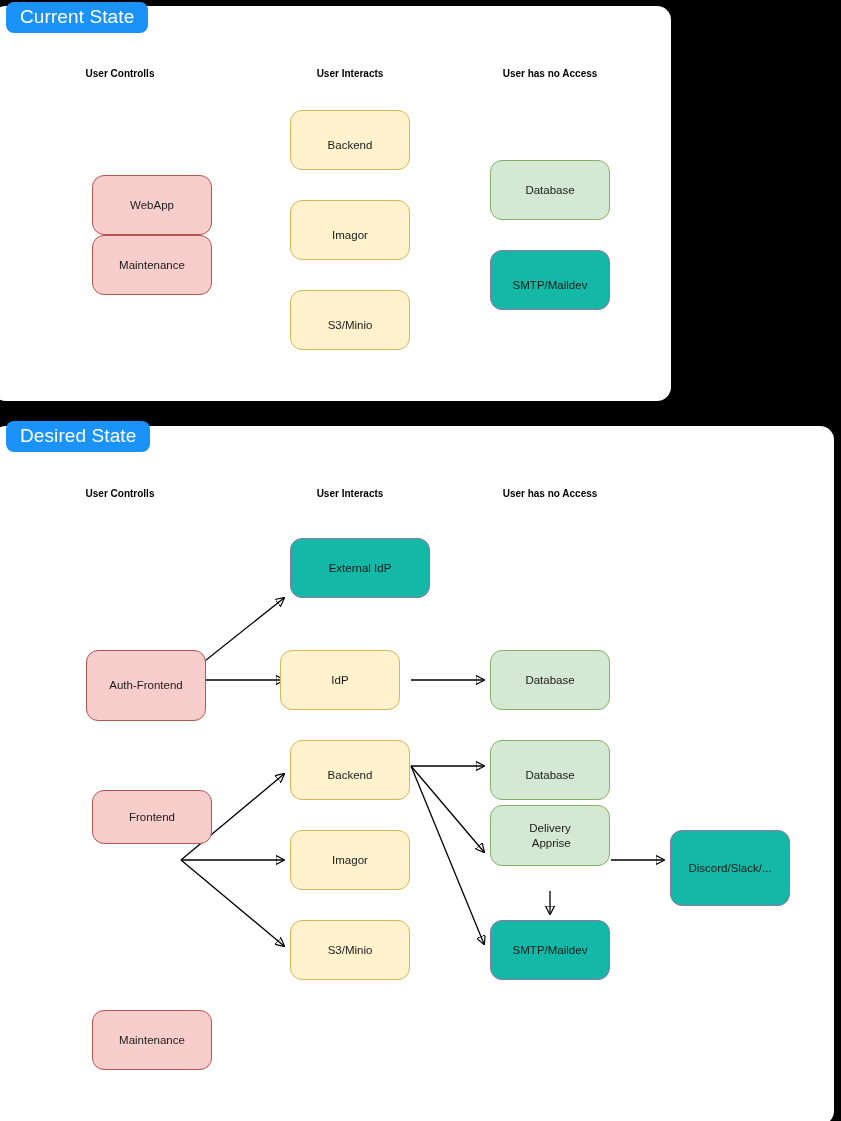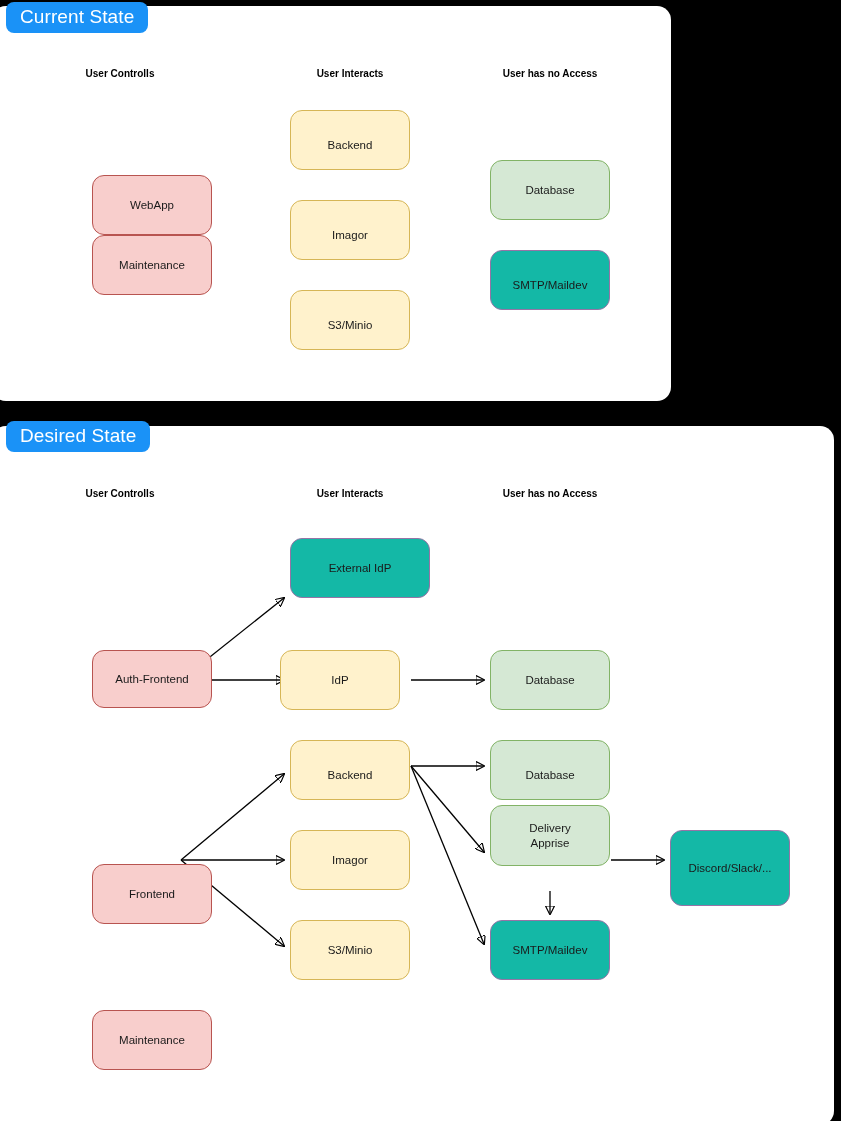--- a/index.html
+++ b/index.html
@@ -65,21 +65,21 @@
 
   
   .node {
     position: absolute;
     box-sizing: border-box;
     border-radius: 12px;
     border: 1px solid;
     display: flex;
     align-items: center;
     justify-content: center;
-    text-align: center;
+    text-align: right;
     font-size: 11.5px;
     line-height: 14.5px;
     color: #1a1a1a;
     white-space: pre-line;
   }
   .node.red     { background: #f8cecc; border-color: #b85450; margin-left: 32px; }
   .node.yellow  { background: #fff2cc; border-color: #d6b656; }
   .node.green   { background: #d5e8d4; border-color: #82b366; }
   .node.purple  { background: #14b8a6; border-color: #9673a6; }
 
@@ -148,22 +148,22 @@
 
   <line x1="411" y1="766" x2="484" y2="766" marker-end="url(#arrow)"></line>
   <line x1="411" y1="766" x2="484" y2="852" marker-end="url(#arrow)"></line>
   <line x1="411" y1="766" x2="484" y2="944" marker-end="url(#arrow)"></line>
 
   <line x1="611" y1="860" x2="664" y2="860" marker-end="url(#arrow)"></line>
 
   <line x1="550" y1="891" x2="550" y2="914" marker-end="url(#arrow)"></line>
 </svg>
 
-<div class="node red" style="left:60px; top:650px; width:120px; height:58px;">Auth-Frontend</div>
-<div class="node red" style="left:60px; top:864px; width:120px; height:60px;">Frontend</div>
+<div class="node red" style="left:54px; top:650px; width:120px; height:71px;">Auth-Frontend</div>
+<div class="node red" style="left:60px; top:790px; width:120px; height:54px;">Frontend</div>
 <div class="node red" style="left:60px; top:1010px; width:120px; height:60px;">Maintenance</div>
 
 <div class="node purple" style="left:290px; top:538px; width:140px; height:60px;">External IdP</div>
 <div class="node yellow" style="left:280px; top:650px; width:120px; height:60px;">IdP</div>
 <div class="node yellow lowtext" style="left:290px; top:740px; width:120px; height:60px;">Backend</div>
 <div class="node yellow" style="left:290px; top:830px; width:120px; height:60px;">Imagor</div>
 <div class="node yellow" style="left:290px; top:920px; width:120px; height:60px;">S3/Minio</div>
 
 <div class="node green" style="left:490px; top:650px; width:120px; height:60px;">Database</div>
 <div class="node green lowtext" style="left:490px; top:740px; width:120px; height:60px;">Database</div>

